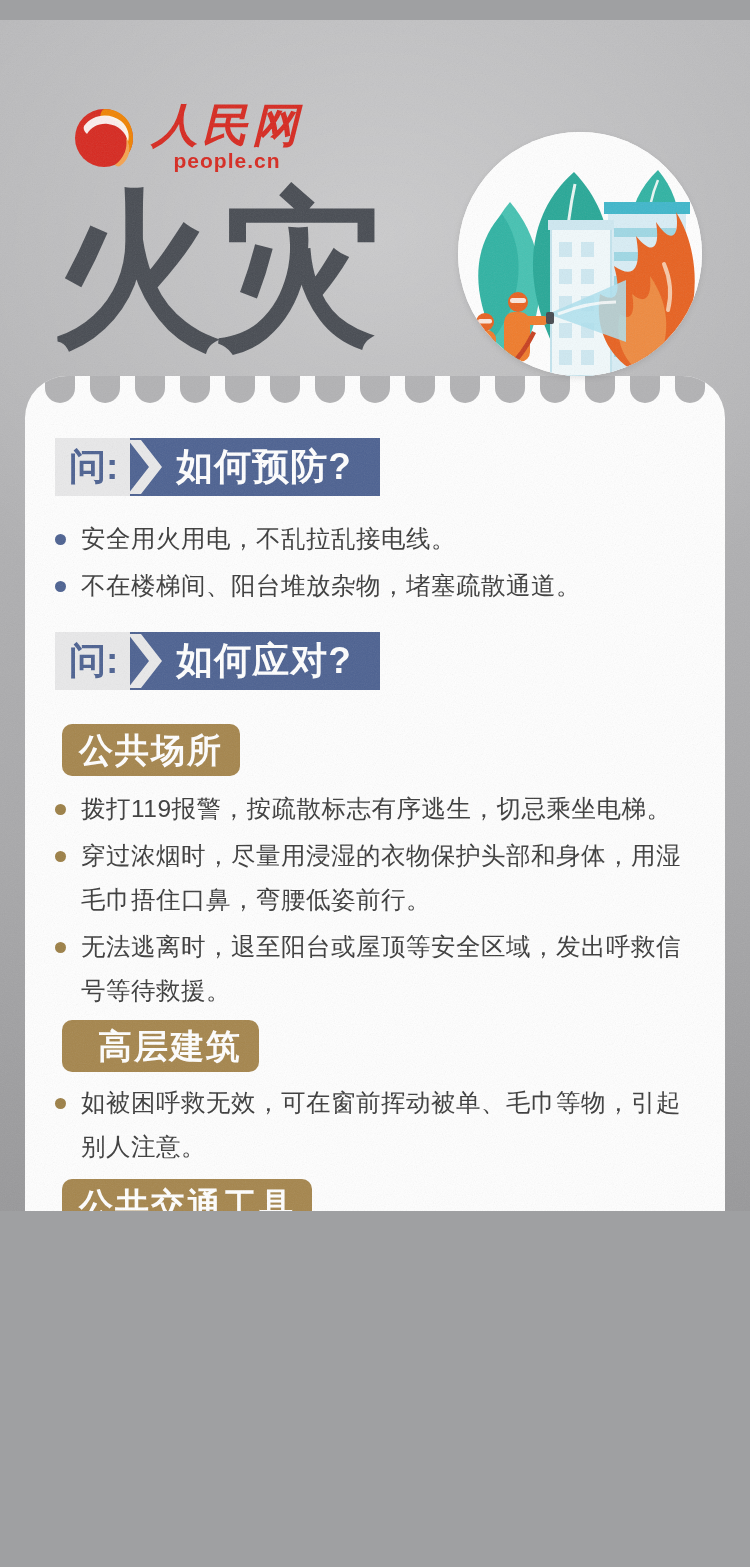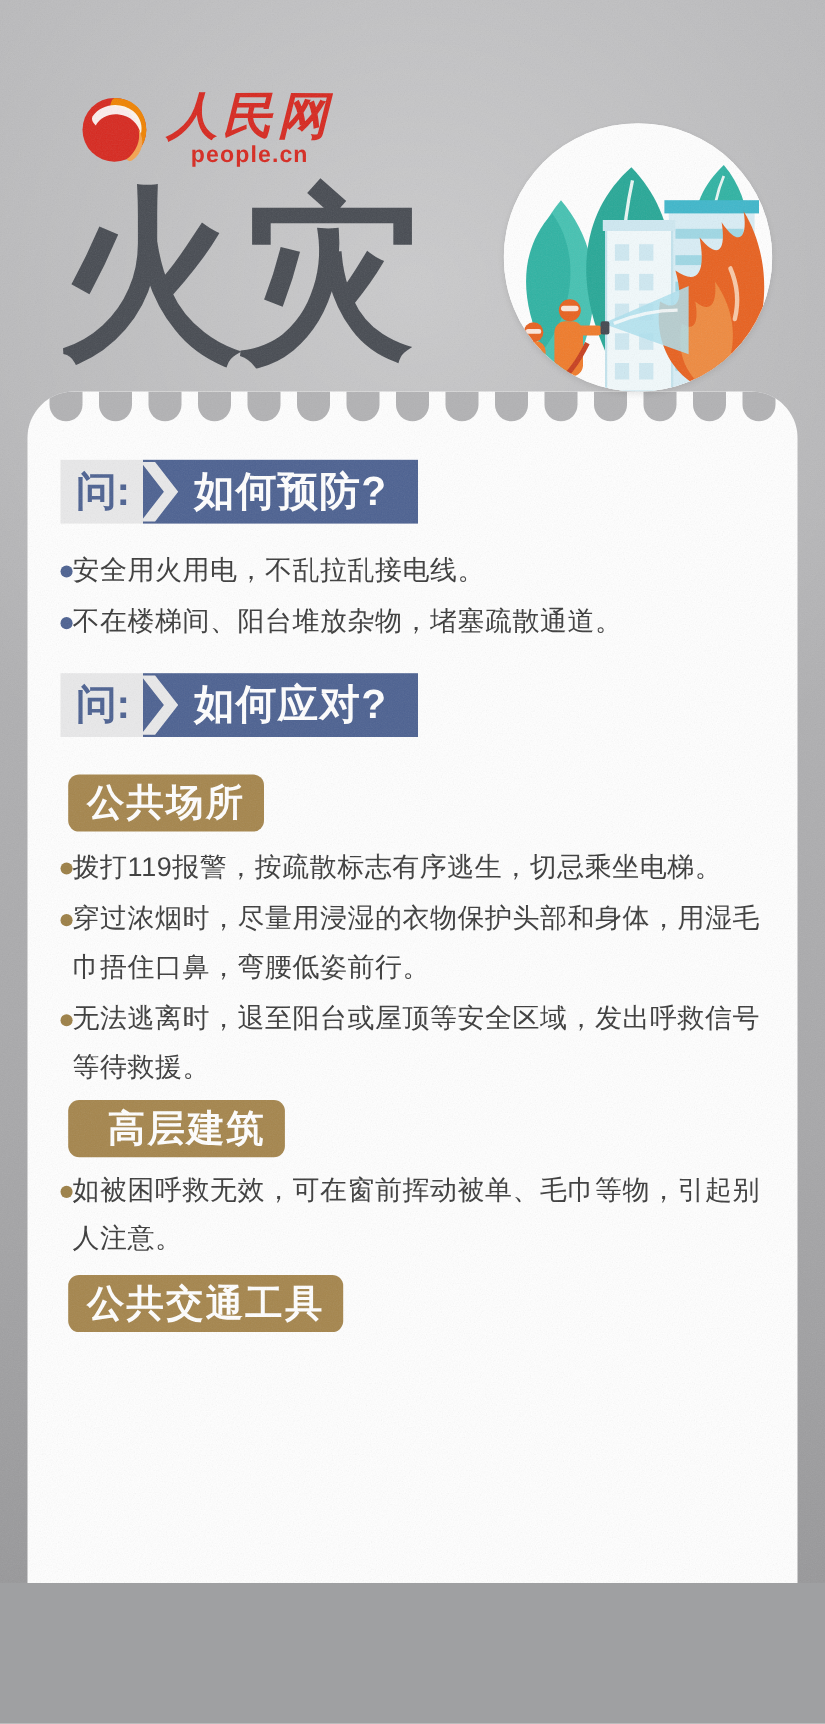--- a/index.html
+++ b/index.html
@@ -3,25 +3,26 @@
 <meta charset="utf-8">
 <style>
   html,body{margin:0;padding:0;}
   body{
     width:750px;height:1567px;
     font-family:"Liberation Sans","DejaVu Sans",sans-serif;
     background:#9fa0a2;
     overflow:hidden;
   }
   .page{
-    position:relative;width:750px;height:1439px;
+    position:relative;width:750px;height:1191px;
     background:
       radial-gradient(ellipse 120% 60% at 50% 18%, rgba(255,255,255,.30), rgba(0,0,0,0) 60%),
       linear-gradient(180deg,#b7b7b9 0%,#b2b2b4 35%,#a8a8aa 70%,#98989a 100%);
     overflow:hidden;
+    margin-top:20px;
   }
   
   .logo{position:absolute;left:72px;top:80px;display:flex;align-items:flex-start;z-index:3;}
   .logo-mark{width:70px;height:74px;}
   .logo-text{margin-left:10px;display:flex;flex-direction:column;align-items:center;}
   .logo-cn{color:#d7281f;font-size:46px;font-weight:bold;letter-spacing:4px;line-height:1.1;font-style:italic;}
   .logo-en{color:#d7281f;font-size:21px;font-weight:bold;letter-spacing:1px;margin-top:-2px;}
   .big-title{
     position:absolute;left:52px;top:162px;z-index:3;
     font-size:168px;font-weight:900;color:#474b52;
@@ -67,21 +68,21 @@
   }
   .badge.b1{margin-top:34px;}
   .badge.b2{margin-top:4px;padding-left:36px;}
   .badge.b3{margin-top:7px;}
   
   ul.blist{list-style:none;margin:0;padding:0;}
   ul.blist.q1{margin-top:21px;}
   ul.blist.g1{margin-top:11px;}
   ul.blist.g2{margin-top:9px;}
   ul.blist.g3{margin-top:16px;}
-  ul.blist li{display:flex;margin:0 0 3px 0;}
+  ul.blist li{display:flex;gap:15px;margin:0 0 3px 0;}
   .dot{width:11px;height:11px;border-radius:50%;flex:0 0 auto;margin-top:17px;}
   .blue .dot{background:#4c6191;}
   .gold .dot{background:#9c7f45;}
   .btext{
     font-size:24.5px;color:#3b3b3b;line-height:44px;letter-spacing:.5px;
     max-width:628px;
   }
   
   .noise{position:absolute;inset:0;z-index:9;pointer-events:none;opacity:.13;}
 </style>

